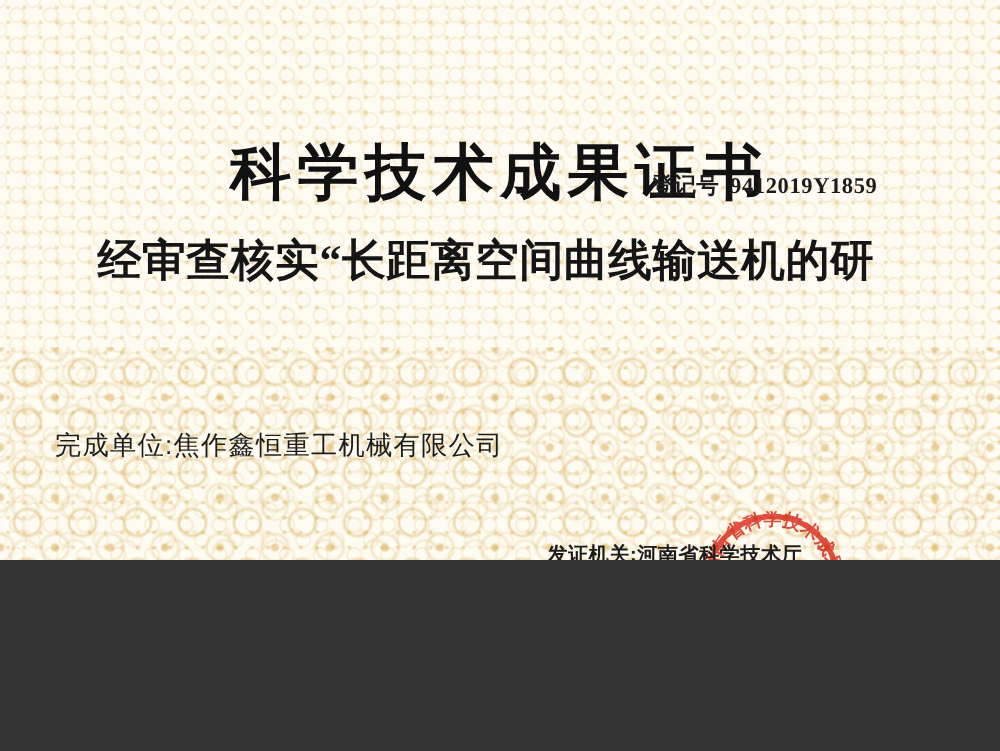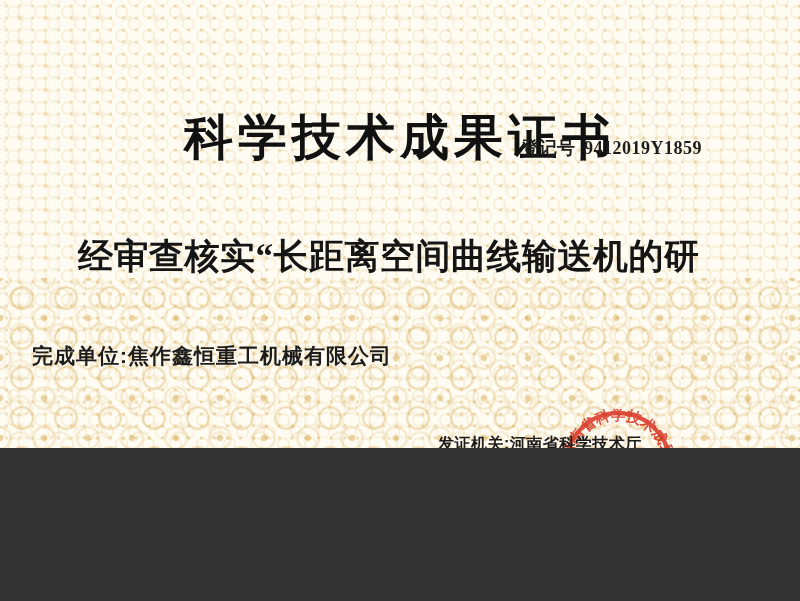--- a/index.html
+++ b/index.html
@@ -78,29 +78,28 @@
     left: 25px;
     right: 21px;
     top: 182px;
     font-family: "Liberation Serif", "DejaVu Serif", serif;
     font-size: 35px;
     font-weight: 700;
     line-height: 54px;
     color: #151515;
     letter-spacing: 0.5px;
     z-index: 2;
-    margin-top: 48px;
   }
   .body-text .line-1 { text-indent: 53px; }
   .completed-by {
     position: absolute;
-    left: 32px;
+    left: 44px;
     top: 342px;
     font-size: 21px;
-    font-weight: 700;
+    font-weight: 400;
     letter-spacing: 1px;
     color: #1c1c1c;
     z-index: 2;
     white-space: nowrap;
   }
   .issuer-line {
     position: absolute;
     left: 438px;
     top: 434px;
     font-size: 16px;

